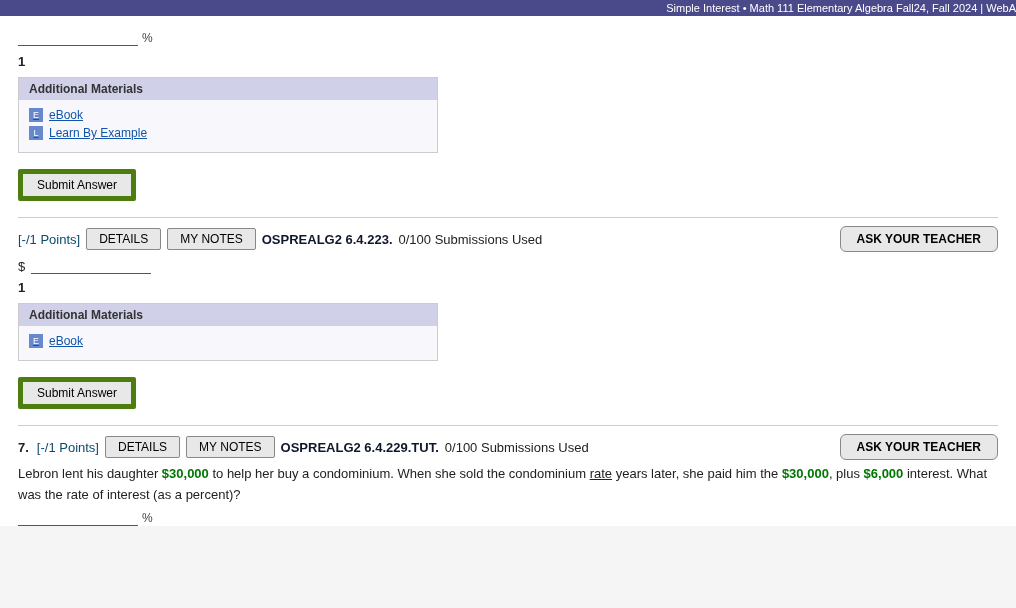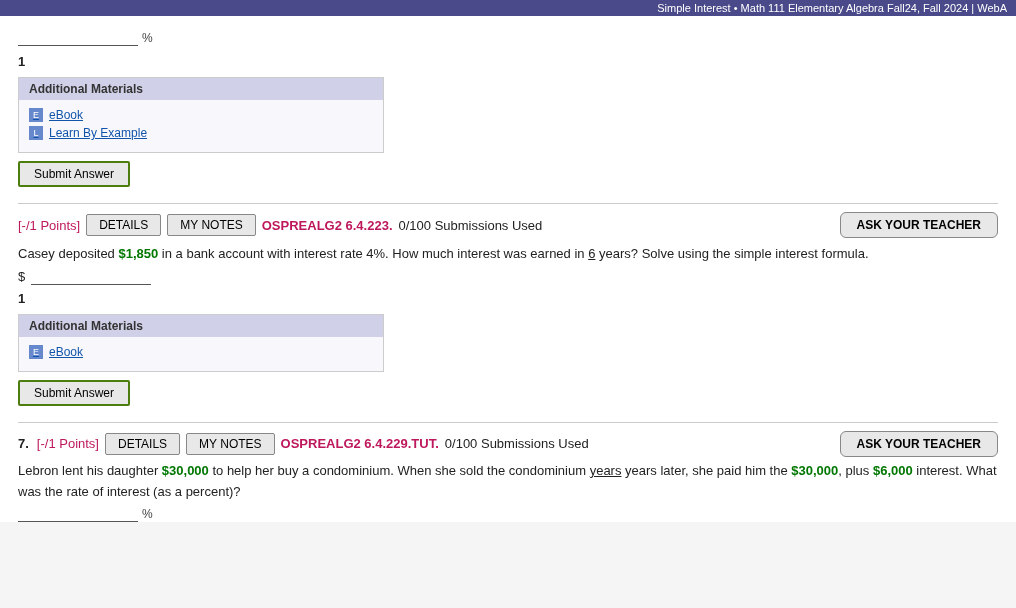--- a/index.html
+++ b/index.html
@@ -14,21 +14,21 @@
       color: #222;
       width: 1016px;
       min-height: 608px;
       overflow: hidden;
     }
     .top-bar {
       background: #4a4a8a;
       color: white;
       font-size: 11px;
       text-align: right;
-      padding: 2px 9px;
+      padding: 2px 0;
     }
     .page-wrapper {
       background: #fff;
       padding: 10px 18px 0 18px;
     }
     .question-intro {
       font-size: 13px;
       color: #222;
       margin-bottom: 6px;
       line-height: 1.5;
@@ -55,21 +55,21 @@
       background: transparent;
     }
     .unit-label {
       margin-left: 4px;
       font-size: 12px;
       color: #444;
     }
     .additional-materials-box {
       border: 1px solid #ccc;
       background: #f0f0f8;
-      width: 366px;
+      width: 420px;
       margin: 8px 0;
     }
     .additional-materials-header {
       background: #d0d0e8;
       padding: 4px 10px;
       font-size: 12px;
       font-weight: bold;
       color: #333;
     }
     .additional-materials-body {
@@ -90,57 +90,57 @@
       height: 14px;
       margin-right: 6px;
       background: #6688cc;
       display: inline-block;
       font-size: 9px;
       color: white;
       text-align: center;
       line-height: 14px;
     }
     .submit-btn {
-      border: 2px solid #4d7c0f;
+      border: 5px solid #4d7c0f;
       background: #e8e8e8;
       padding: 4px 14px;
       font-size: 12px;
       cursor: pointer;
       border-radius: 2px;
-      margin: 0 0 10px 0;
+      margin: 8px 0 10px 0;
     }
     .section-divider {
       border: none;
       border-top: 1px solid #ccc;
       margin: 6px 0;
     }
     .question-header-row {
       display: flex;
       align-items: center;
       gap: 6px;
       margin: 8px 0 6px 0;
     }
     .points-label {
       font-size: 13px;
-      color: #be185d;
+      color: #0c4a6e;
       font-weight: normal;
       white-space: nowrap;
     }
     .details-btn, .my-notes-btn {
       border: 1px solid #888;
       background: #e8e8e8;
       padding: 3px 12px;
       font-size: 12px;
       cursor: pointer;
       border-radius: 2px;
       font-weight: normal;
     }
     .assignment-code {
       font-size: 13px;
-      color: #be185d;
+      color: #0f172a;
       font-weight: bold;
     }
     .submissions-used {
       font-size: 13px;
       color: #222;
     }
     .ask-teacher-btn {
       margin-left: auto;
       border: 1px solid #888;
       background: #e8e8e8;
@@ -225,27 +225,20 @@
   <div class="question-header-row">
     <span class="points-label">[-/1 Points]</span>
     <button class="details-btn">DETAILS</button>
     <button class="my-notes-btn">MY NOTES</button>
     <span class="assignment-code">OSPREALG2 6.4.223.</span>
     <span class="submissions-used">0/100 Submissions Used</span>
     <button class="ask-teacher-btn">ASK YOUR TEACHER</button>
   </div>
 
   
-  <p class="question-text">
-    Casey deposited
-    <span class="highlight-green">$1,850</span>
-    in a bank account with interest rate 4%. How much interest was earned in
-    <span style="text-decoration:underline;">6</span>
-    years? Solve using the simple interest formula.
-  </p>
 
   
   <div class="dollar-prefix">
     <span>$</span>
     <input type="text" style="width: 120px; border-top: none; border-right: none; border-left: none; border-image: initial; border-bottom: 1px solid rgb(85, 85, 85); outline: none; font-size: 13px; background: transparent; margin-left: 2px;" value="">
   </div>
 
   
   <div style="margin:6px 0 2px 0;">
     <span class="num-label">1</span>
@@ -275,21 +268,21 @@
     <span class="assignment-code">OSPREALG2 6.4.229.TUT.</span>
     <span class="submissions-used">0/100 Submissions Used</span>
     <button class="ask-teacher-btn">ASK YOUR TEACHER</button>
   </div>
 
   
   <p class="question-text">
     Lebron lent his daughter
     <span class="highlight-green">$30,000</span>
     to help her buy a condominium. When she sold the condominium
-    <span style="text-decoration:underline;">years</span>
+    <span style="text-decoration:underline;">rate</span>
     years later, she paid him the
     <span class="highlight-green">$30,000</span>,
     plus
     <span class="highlight-green">$6,000</span>
     interest. What was the rate of interest (as a percent)?
   </p>
 
   
   <div class="answer-input-row">
     <input type="text" style="width: 120px; border-top: none; border-right: none; border-left: none; border-image: initial; border-bottom: 1px solid rgb(85, 85, 85); outline: none; font-size: 13px; background: transparent;" value="">

